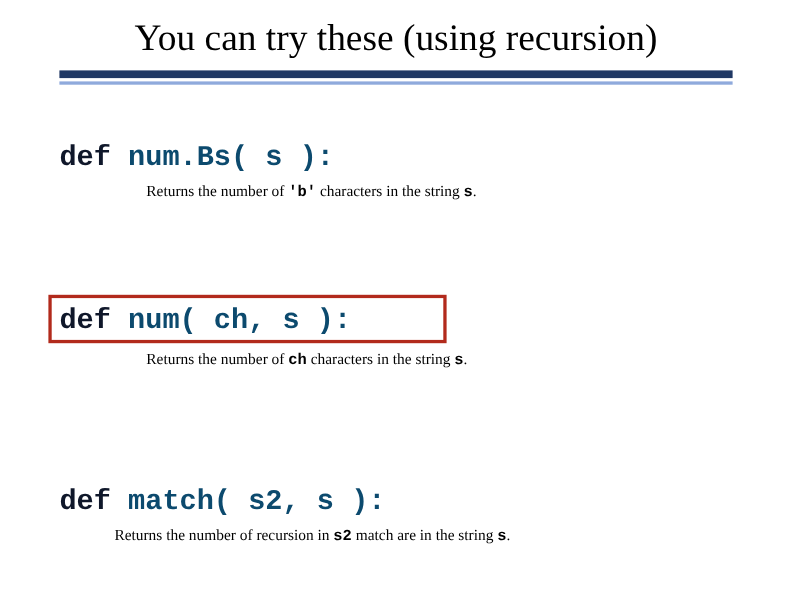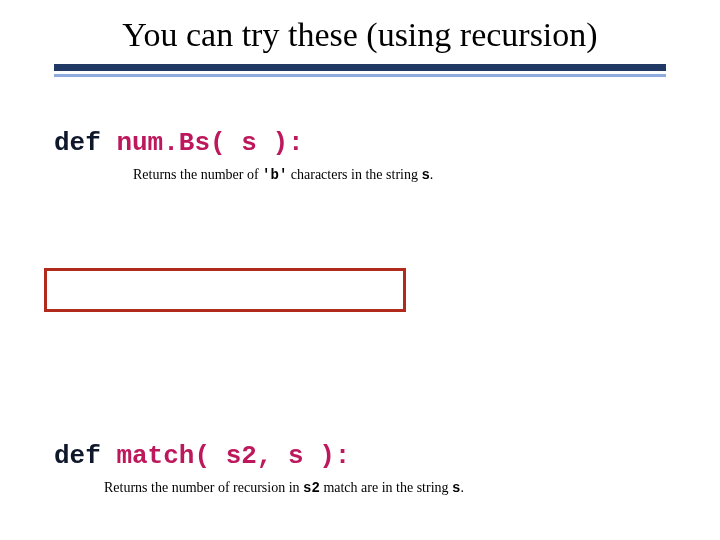--- a/index.html
+++ b/index.html
@@ -38,21 +38,21 @@
   .rule-light { top: 74px; height: 3px; background: #8FAADC; }
 
   .code {
     font-family: "Courier New", Courier, monospace;
     font-weight: bold;
     font-size: 26px;
     white-space: pre;
     line-height: 1;
   }
   .code .kw  { color: #0f172a; } 
-  .code .nm  { color: #be185d; }
+  .code .nm  { color: #0c4a6e; }
 
   .desc {
     font-size: 14px;
     line-height: 1.15;
   }
   .mono-s {
     font-family: "Courier New", Courier, monospace;
     font-weight: bold;
   }
 
@@ -81,17 +81,19 @@
 
   <div class="title">You can try these (using recursion)</div>
 
   <div class="rule rule-dark"></div>
   <div class="rule rule-light"></div>
 
   <div class="code fn1-code"><span class="kw">def</span><span class="nm"> num.Bs( s ):</span></div>
   <div class="desc fn1-desc"><span>Returns the number of </span><span class="mono-s">'b'</span><span> characters in the string </span><span class="mono-s">s</span><span>.</span></div>
 
   <div class="fn2-box"></div>
+  <div class="code fn2-code"><span class="kw">def</span><span class="nm"> num( ch, s ):</span></div>
+  <div class="desc fn2-desc"><span>Returns the number of </span><span class="mono-s">ch</span><span> characters in the string </span><span class="mono-s">s</span><span>.</span></div>
 
   <div class="code fn3-code"><span class="kw">def</span><span class="nm"> match( s2, s ):</span></div>
   <div class="desc fn3-desc"><span>Returns the number of  recursion in </span><span class="mono-s">s2</span><span> match are in the string </span><span class="mono-s">s</span><span>.</span></div>
 
 </div>
 
 </body></html>

